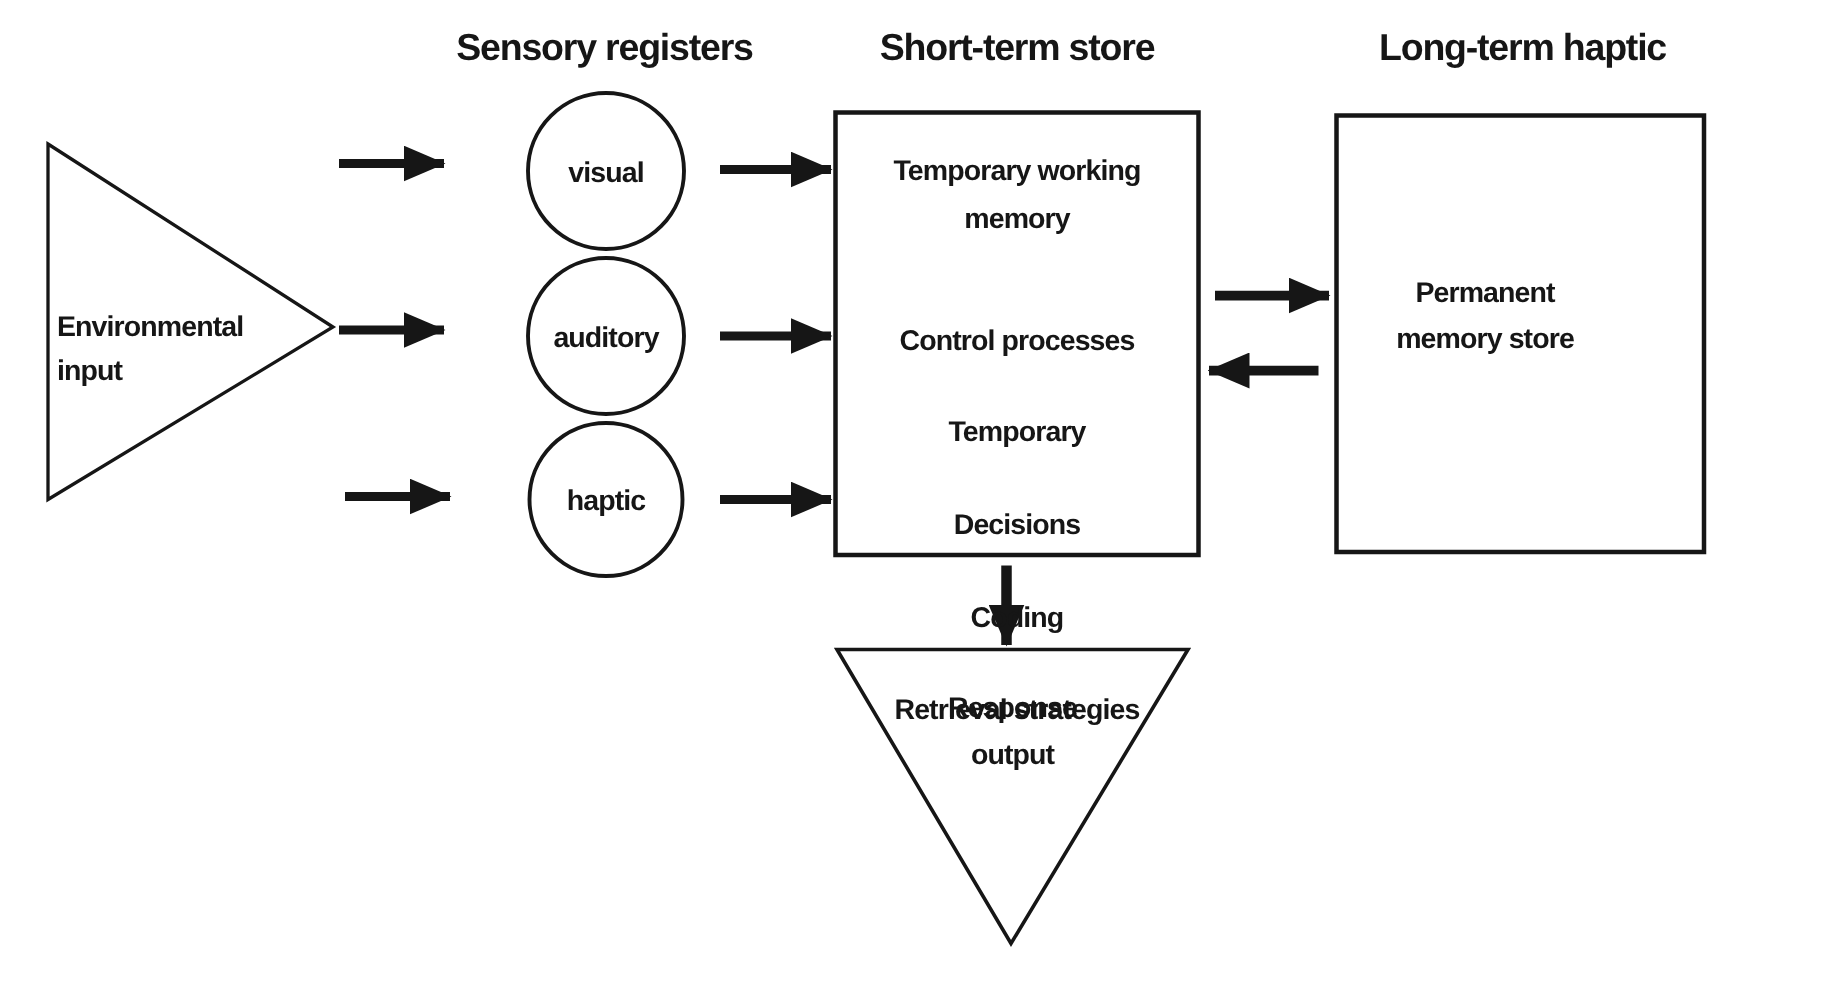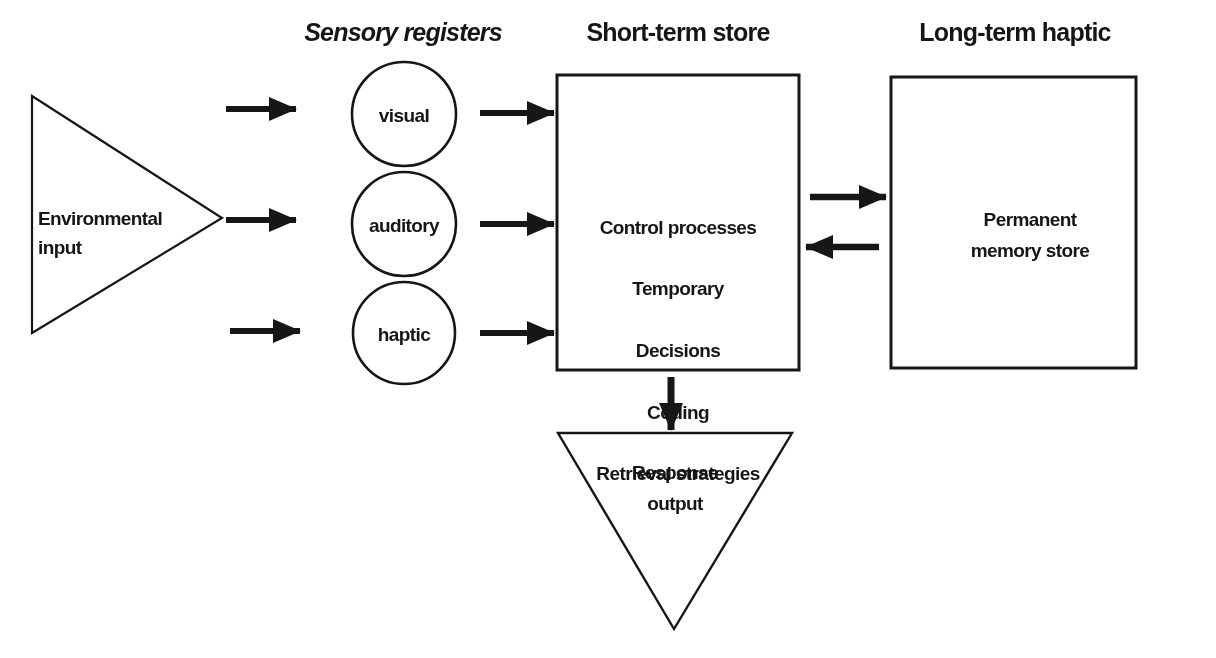--- a/index.html
+++ b/index.html
@@ -78,39 +78,41 @@
     <line x1="480" y1="113" x2="554" y2="113" stroke="#161616" stroke-width="6" marker-end="url(#arrowhead)"></line>
     <line x1="480" y1="224" x2="554" y2="224" stroke="#161616" stroke-width="6" marker-end="url(#arrowhead)"></line>
     <line x1="480" y1="333" x2="554" y2="333" stroke="#161616" stroke-width="6" marker-end="url(#arrowhead)"></line>
 
     <line x1="810" y1="197" x2="886" y2="197" stroke="#161616" stroke-width="6.5" marker-end="url(#arrowhead)"></line>
     <line x1="879" y1="247" x2="806" y2="247" stroke="#161616" stroke-width="6.5" marker-end="url(#arrowhead)"></line>
 
     <line x1="671" y1="377" x2="671" y2="430" stroke="#161616" stroke-width="7" marker-end="url(#arrowhead)"></line>
   </svg>
 
-  <div class="txt heading" style="left:292px; top:19px; width:222px;font-style:italic;">Sensory registers</div>
+  <div class="txt heading" style="left:292px; top:19px; width:222px;">Sensory registers</div>
   <div class="txt heading" style="left:557px; top:19px; width:242px;">Short-term store</div>
   <div class="txt heading" style="left:893px; top:19px; width:244px;">Long-term haptic</div>
 
   <div class="txt body-label left-align" style="left:38px; top:204px; width:180px;">Environmental
 input</div>
 
   <div class="txt body-label" style="left:352px; top:100px; width:104px;">visual</div>
   <div class="txt body-label" style="left:352px; top:210px; width:104px;">auditory</div>
   <div class="txt body-label" style="left:352px; top:319px; width:104px;">haptic</div>
 
+  <div class="txt body-label" style="left:559px; top:99px; width:238px; line-height:32px;">Temporary working
+memory</div>
 
   <div class="txt body-label" style="left:559px; top:182px; width:238px; line-height:30.8px;">
     <span class="proc-line">Control processes</span>
     <span class="proc-line">Temporary</span>
     <span class="proc-line">Decisions</span>
     <span class="proc-line">Coding</span>
     <span class="proc-line">Retrieval strategies</span>
   </div>
 
-  <div class="txt body-label" style="left:892px; top:204px; width:196px;padding-left:40px;">Permanent
+  <div class="txt body-label" style="left:892px; top:180px; width:196px;">Permanent
 memory store</div>
 
   <div class="txt body-label" style="left:575px; top:457px; width:200px;">Response
 output</div>
 
 </div>
 
 </body></html>

